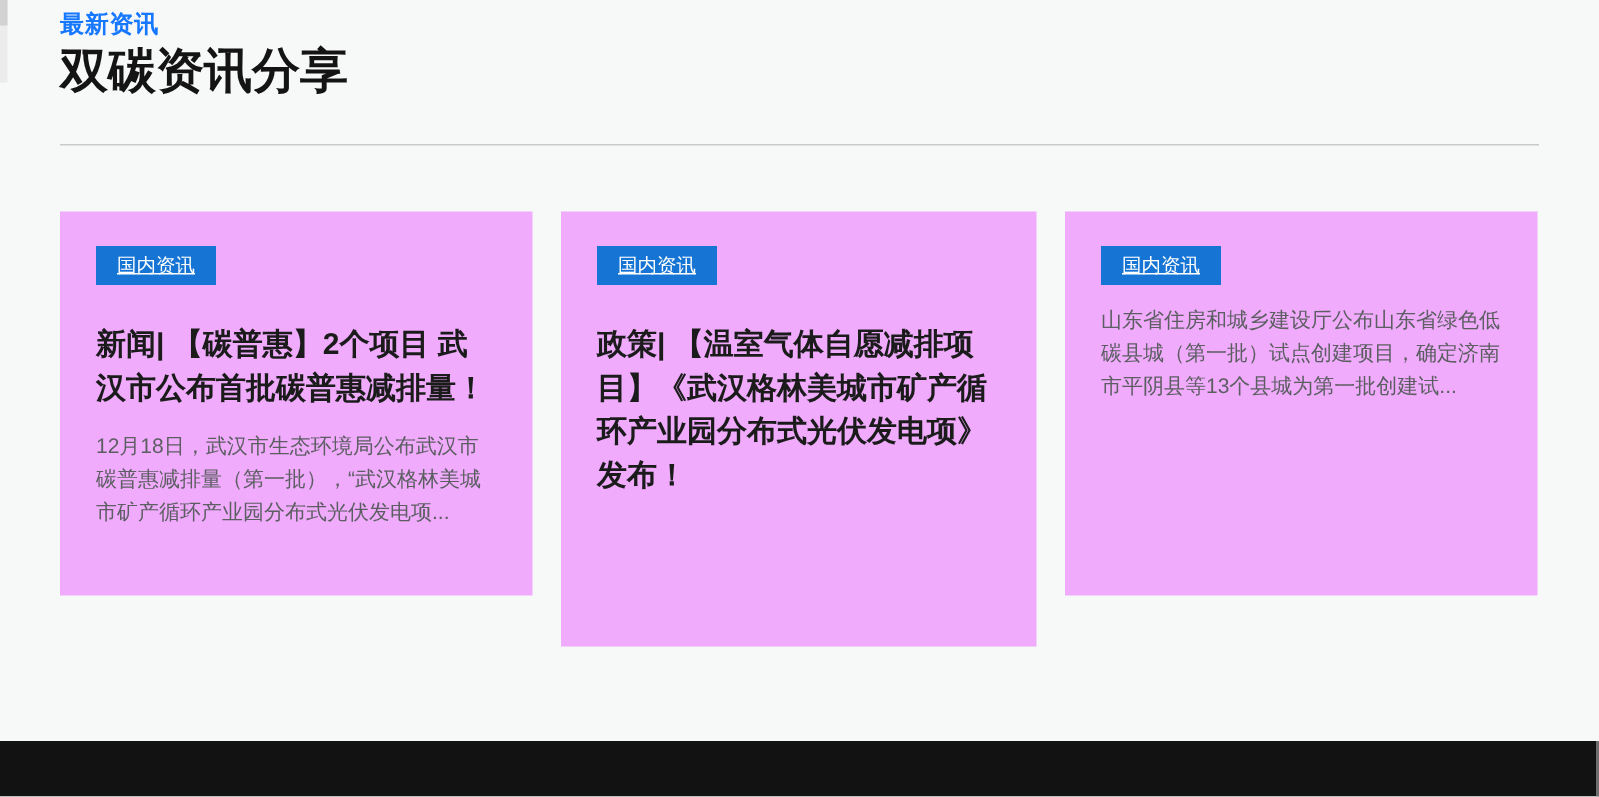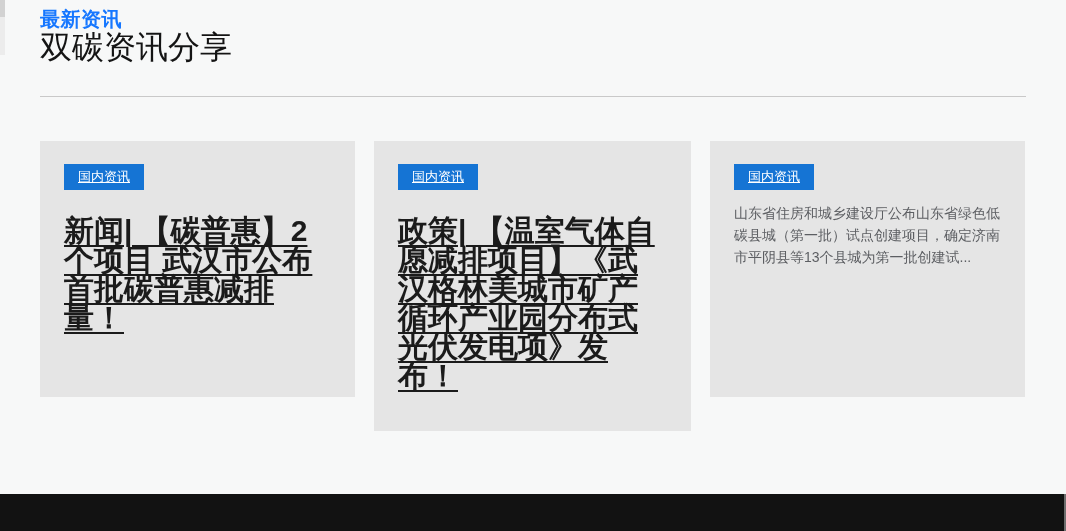--- a/index.html
+++ b/index.html
@@ -16,64 +16,63 @@
   .scroll-artifact {
     position: absolute; left: 0; top: 0;
     width: 5px; height: 55px; background: #ececec;
   }
   .scroll-artifact .thumb {
     width: 5px; height: 17px; background: #d2d2d2;
   }
 
   .eyebrow {
     position: absolute; left: 40px; top: 6px;
-    font-size: 20px; font-weight: bold; color: #1677ff;
+    font-size: 16px; font-weight: bold; color: #1677ff;
     letter-spacing: 0.5px;
   }
   .page-title {
     position: absolute; left: 40px; top: 26px;
-    font-size: 32px; font-weight: normal; color: #141414;
+    font-size: 32px; font-weight: bold; color: #141414;
   }
   .divider {
     position: absolute; left: 40px; top: 96px;
     width: 986px; height: 1px; background: #c9c9c9;
   }
 
   .cards {
     position: absolute; left: 40px; top: 141px;
     width: 986px;
     display: flex; gap: 19px; align-items: flex-start;
   }
   .card {
-    background: #e5e5e5;
+    background: #f0abfc;
     padding: 23px 24px 18px 24px;
     overflow: hidden;
   }
   .card-1 { width: 315px; height: 256px; }
   .card-2 { width: 317px; height: 290px; }
   .card-3 { width: 315px; height: 256px; }
 
   .badge {
     display: inline-block;
     background: #1574d4;
     color: #ffffff;
     font-size: 13px;
     line-height: 16px;
     padding: 5px 14px;
     text-decoration: underline;
     cursor: pointer;
   }
   .card-title {
     display: block;
     margin-top: 26px;
-    font-size: 30px;
+    font-size: 20px;
     line-height: 29px;
     font-weight: bold;
     color: #1b1b1b;
-    text-decoration: underline;
     text-decoration-thickness: 2px;
     text-underline-offset: 4px;
     cursor: pointer;
   }
   .card-excerpt {
     margin-top: 12px;
     font-size: 14px;
     line-height: 22px;
     color: #5c5e62;
   }
@@ -94,20 +93,21 @@
 
 <div class="eyebrow">最新资讯</div>
 <h1 class="page-title">双碳资讯分享</h1>
 <div class="divider"></div>
 
 <div class="cards">
 
   <div class="card card-1">
     <a class="badge">国内资讯</a>
     <a class="card-title">新闻| 【碳普惠】2个项目 武汉市公布首批碳普惠减排量！</a>
+    <p class="card-excerpt">12月18日，武汉市生态环境局公布武汉市碳普惠减排量（第一批），“武汉格林美城市矿产循环产业园分布式光伏发电项...</p>
   </div>
 
   <div class="card card-2">
     <a class="badge">国内资讯</a>
     <a class="card-title">政策| 【温室气体自愿减排项目】《武汉格林美城市矿产循环产业园分布式光伏发电项》发布！</a>
   </div>
 
   <div class="card card-3">
     <a class="badge">国内资讯</a>
     <p class="card-excerpt">山东省住房和城乡建设厅公布山东省绿色低碳县城（第一批）试点创建项目，确定济南市平阴县等13个县城为第一批创建试...</p>

